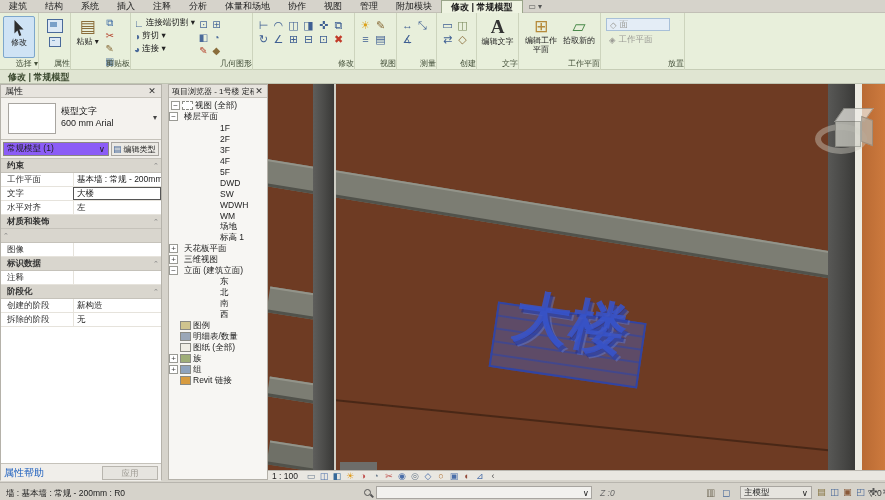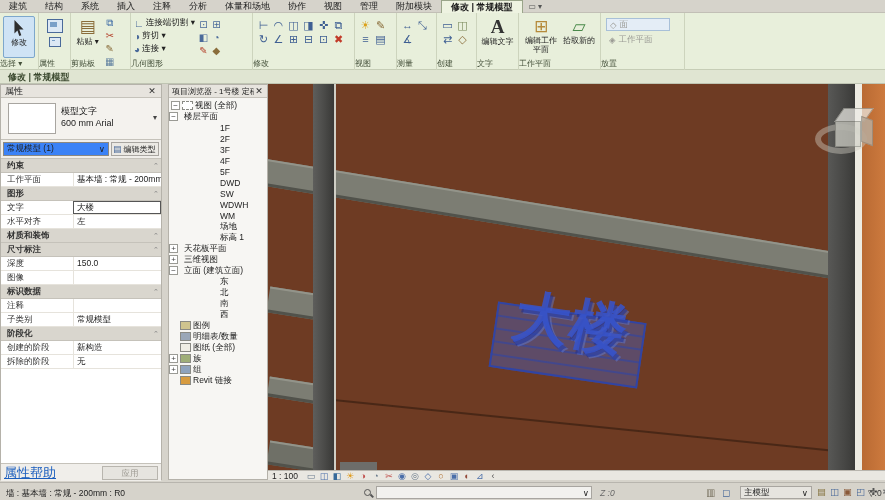--- a/index.html
+++ b/index.html
@@ -13,21 +13,21 @@
               display:flex; align-items:center; border-bottom:1px solid #c2bfb6; }
   .tab { padding:0 9px; font-size:9px; color:#222; height:13px; line-height:13px; }
   .tab.active { background:#eef3e1; border:1px solid #9aa58a; border-bottom:none; font-weight:bold; color:#1a1a1a; }
   .ribbon-toggle { margin-left:6px; display:flex; align-items:center; gap:2px; color:#555; font-size:8px; }
 
   
   .ribbon { position:absolute; left:0; top:13px; width:885px; height:57px; background:#e8efdb;
             display:flex; border-bottom:1px solid #c6cdb6; }
   .rgroup { position:relative; height:57px; border-right:1px solid #cdd4bd; padding:3px 3px 12px 3px;
             display:flex; gap:2px; }
-  .rlabel { position:absolute; bottom:1px; left:0; right:0; text-align:left; font-size:8px; color:#44503a; white-space:nowrap; }
+  .rlabel { position:absolute; bottom:1px; left:0; right:0; text-align:right; font-size:8px; color:#44503a; white-space:nowrap; }
   .rbig { width:32px; display:flex; flex-direction:column; align-items:center; justify-content:flex-start;
           font-size:8px; color:#222; text-align:center; padding-top:1px; border-radius:2px; }
   .rbig .big-ic { font-size:17px; line-height:19px; }
   .modify-btn { background:#cfe3f5; border:1px solid #7da7cc; }
   .cursor-arrow { width:13px; height:16px; background:#2e2e2e; margin:2px 0 1px 0;
                   clip-path:polygon(15% 0, 85% 60%, 52% 60%, 68% 95%, 52% 100%, 38% 66%, 15% 84%); }
   .ricons { display:flex; flex-wrap:wrap; align-content:flex-start; }
   .ric { width:15px; height:14px; line-height:14px; text-align:center; font-size:11px; cursor:default; }
   .ric-sm .ric { width:13px; height:13px; line-height:13px; font-size:10px; }
   .geo-rows { display:flex; flex-direction:column; gap:1px; padding-top:1px; }
@@ -56,37 +56,37 @@
   .p-title { height:13px; background:#e7e4de; border-bottom:1px solid #c5c2ba; display:flex; align-items:center;
              padding:0 4px; font-size:9px; }
   .p-title .t { flex:1; }
   .xbtn { color:#333; font-size:9px; width:10px; text-align:center; }
   .p-preview { height:42px; background:#f4f2ee; border-bottom:1px solid #c5c2ba; position:relative; }
   .p-thumb { position:absolute; left:7px; top:5px; width:48px; height:31px; background:#fff; border:1px solid #a8a5a0; }
   .p-tname { position:absolute; left:60px; top:7px; font-size:9px; color:#222; }
   .p-tsize { position:absolute; left:60px; top:20px; font-size:9px; color:#222; }
   .p-tdrop { position:absolute; right:4px; top:15px; color:#444; font-size:8px; }
   .p-selector { height:18px; display:flex; align-items:center; gap:2px; padding:0 2px; background:#f0eeea; }
-  .p-combo { flex:1; height:14px; background:#3b82f6; border:1px solid #8a8780; display:flex; align-items:center;
+  .p-combo { flex:1; height:14px; background:#8b5cf6; border:1px solid #8a8780; display:flex; align-items:center;
              padding:0 3px; font-size:8.5px; }
   .p-combo .cv { flex:1; }
   .edit-type-btn { width:48px; height:14px; background:#ebe9e4; border:1px solid #a8a5a0; display:flex;
                    align-items:center; gap:2px; font-size:8px; padding:0 1px; }
   .edit-type-btn .eti { color:#4a6a9a; font-size:9px; }
   .p-grid { background:#fff; height:305px; overflow:hidden; border-top:1px solid #c5c2ba; }
   .prow { display:flex; height:14px; line-height:13px; border-bottom:1px solid #e6e3dc; font-size:8.5px; }
   .prow .plabel { width:72px; padding-left:6px; color:#333; overflow:hidden; white-space:nowrap; }
   .prow .pvalue { flex:1; padding-left:3px; border-left:1px solid #e6e3dc; color:#222; overflow:hidden; white-space:nowrap; }
   .prow .ppin { width:10px; color:#888; font-size:7px; text-align:center; display:none; }
   .prow.sec { background:#d9d6ce; border-bottom:1px solid #c5c2ba; font-weight:bold; color:#333; }
   .prow.sec .plabel { width:auto; flex:1; }
   .prow.sec .ppin { display:block; }
   .pvalue.editing { background:#fff; outline:1px solid #555; outline-offset:-1px; }
   .p-footer { height:18px; display:flex; align-items:center; padding:0 3px; background:#f0eeea; border-top:1px solid #c5c2ba; }
-  .help-link { color:#1b5ebe; text-decoration:underline; font-size:13px; flex:1; }
+  .help-link { color:#1b5ebe; font-size:10px; flex:1; }
   .apply-btn { width:56px; height:14px; background:#e6e4df; border:1px solid #b8b5ae; color:#9a978f;
                text-align:center; line-height:13px; font-size:8.5px; }
 
   
   .browser-panel { position:absolute; left:168px; top:0; width:100px; height:396px; background:#f7f6f3; border:1px solid #b5b2aa; }
   .b-title { height:13px; background:#e7e4de; border-bottom:1px solid #c5c2ba; display:flex; align-items:center;
              padding:0 3px; font-size:8px; }
   .b-title .t { flex:1; overflow:hidden; white-space:nowrap; }
   .b-tree { padding-top:2px; }
   .titem { display:flex; align-items:center; height:11px; font-size:8.5px; color:#222; white-space:nowrap; overflow:hidden; }
@@ -364,25 +364,20 @@
 
           <span class="ppin">⌃</span>
         </div>
 
         <div class="prow val">
           <span class="plabel">工作平面</span>
           <span class="pvalue">基本墙 : 常规 - 200mm</span>
 
         </div>
 
-        <div class="prow sec">
-          <span class="plabel">图形</span>
-
-          <span class="ppin">⌃</span>
-        </div>
 
         <div class="prow val">
           <span class="plabel">文字</span>
           <span class="pvalue editing">大楼</span>
 
         </div>
 
         <div class="prow val">
           <span class="plabel">水平对齐</span>
           <span class="pvalue">左</span>
@@ -390,55 +385,44 @@
         </div>
 
         <div class="prow sec">
           <span class="plabel">材质和装饰</span>
 
           <span class="ppin">⌃</span>
         </div>
 
 
         <div class="prow sec">
-          <span class="plabel">尺寸标注</span>
 
           <span class="ppin">⌃</span>
         </div>
 
-        <div class="prow val">
-          <span class="plabel">深度</span>
-          <span class="pvalue">150.0</span>
-
-        </div>
 
         <div class="prow val">
           <span class="plabel">图像</span>
           <span class="pvalue"></span>
 
         </div>
 
         <div class="prow sec">
           <span class="plabel">标识数据</span>
 
           <span class="ppin">⌃</span>
         </div>
 
         <div class="prow val">
           <span class="plabel">注释</span>
           <span class="pvalue"></span>
 
         </div>
 
 
-        <div class="prow val">
-          <span class="plabel">子类别</span>
-          <span class="pvalue">常规模型</span>
-
-        </div>
 
         <div class="prow sec">
           <span class="plabel">阶段化</span>
 
           <span class="ppin">⌃</span>
         </div>
 
         <div class="prow val">
           <span class="plabel">创建的阶段</span>
           <span class="pvalue">新构造</span>

